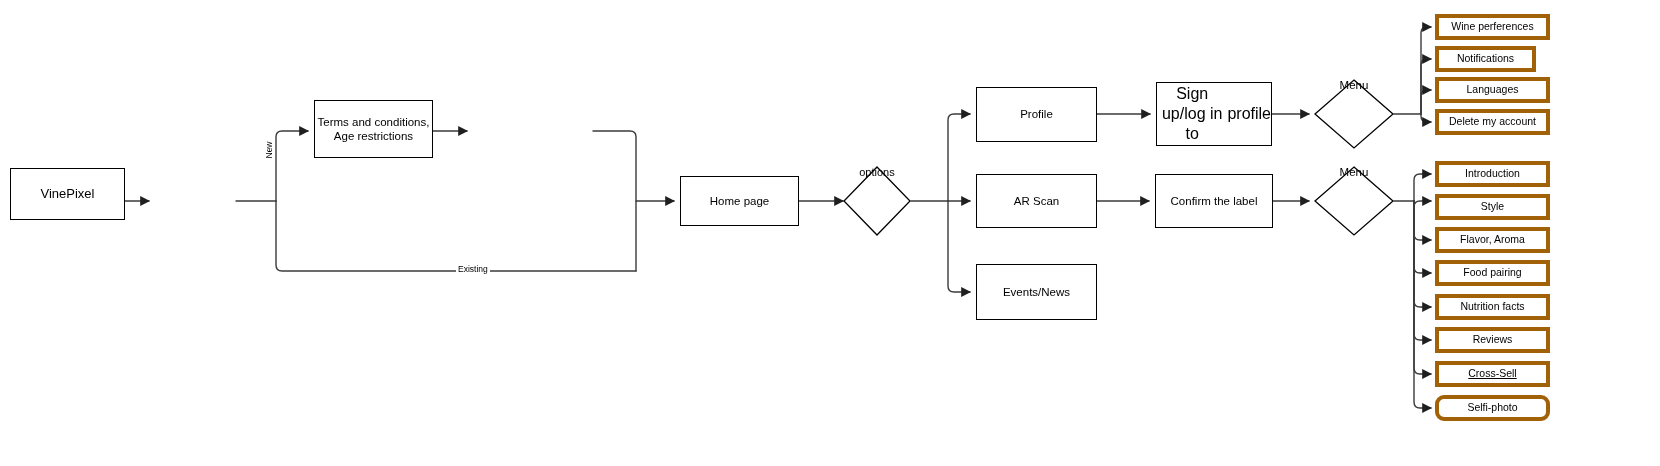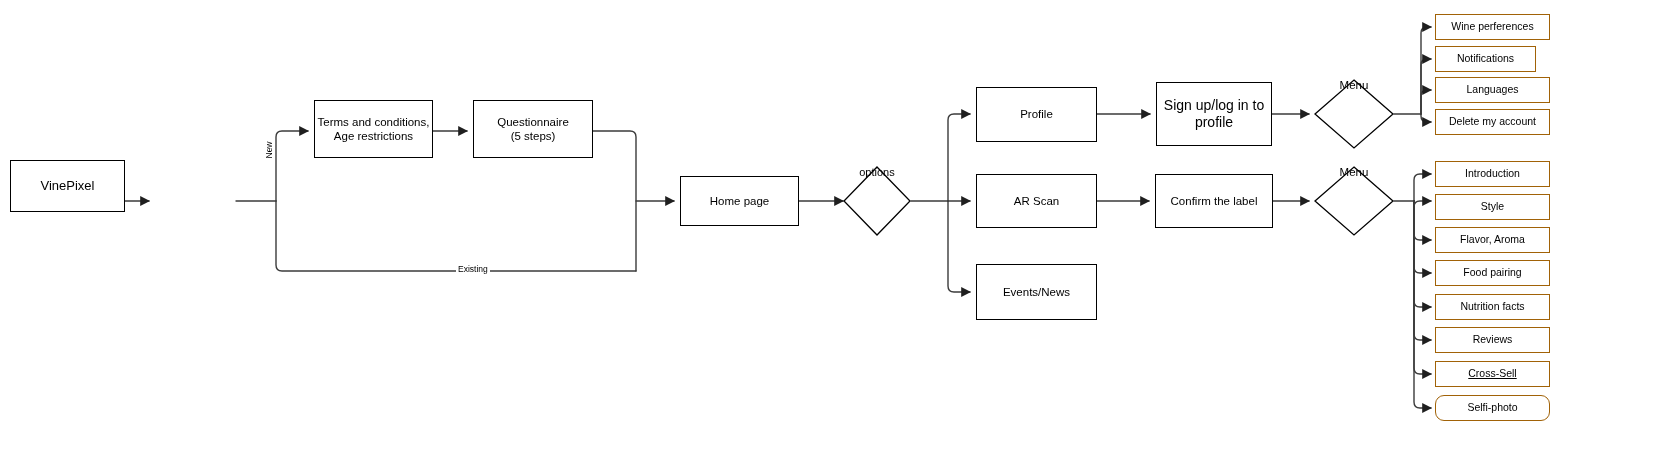--- a/index.html
+++ b/index.html
@@ -34,21 +34,21 @@
     justify-content: center;
     text-align: center;
     line-height: 1.25;
     color: #000000;
     background: #ffffff;
   }
   .box {
     border: 1px solid #000000;
   }
   .box-lite {
-    border: 1px solid #a16207;
+    border: 4px solid #a16207;
   }
   .diamond-wrap {
     position: absolute;
     display: flex;
     justify-content: center;
   }
   .diamond-shape {
     position: absolute;
     left: 0; top: 0;
     width: 100%;
@@ -130,42 +130,38 @@
       <path d="M 1414 201 L 1414 207 Q 1414 201 1420 201 L 1431 201" marker-end="url(#arrow)"></path>
       <path d="M 1414 201 L 1414 234 Q 1414 240 1420 240 L 1431 240" marker-end="url(#arrow)"></path>
       <path d="M 1414 201 L 1414 267 Q 1414 273 1420 273 L 1431 273" marker-end="url(#arrow)"></path>
       <path d="M 1414 201 L 1414 301 Q 1414 307 1420 307 L 1431 307" marker-end="url(#arrow)"></path>
       <path d="M 1414 201 L 1414 334 Q 1414 340 1420 340 L 1431 340" marker-end="url(#arrow)"></path>
       <path d="M 1414 201 L 1414 368 Q 1414 374 1420 374 L 1431 374" marker-end="url(#arrow)"></path>
       <path d="M 1414 201 L 1414 402 Q 1414 408 1420 408 L 1431 408" marker-end="url(#arrow)"></path>
     </g>
   </svg>
 
-  <div class="node box" style="left:10px; top:160px; width:115px; height:52px; font-size:13px;">
+  <div class="node box" style="left:10px; top:168px; width:115px; height:52px; font-size:13px;">
     <span>VinePixel</span>
   </div>
 
 
   <div class="edge-label rot90" style="left:258px; top:145px; font-size:8.5px;">
     <span>New</span>
   </div>
 
   <div class="edge-label" style="left:456px; top:264px; font-size:8.5px;">
     <span>Existing</span>
   </div>
 
   <div class="node box" style="left:314px; top:100px; width:119px; height:58px; font-size:11.5px; flex-direction:column;">
     <span>Terms and conditions,</span>
     <span>Age restrictions</span>
   </div>
 
-  <div class="node box" style="left:473px; top:100px; width:120px; height:58px; font-size:11.5px; flex-direction:column;">
-    <span>Questionnaire</span>
-    <span>(5 steps)</span>
-  </div>
 
   <div class="node box" style="left:680px; top:176px; width:119px; height:50px; font-size:11.5px;">
     <span>Home page</span>
   </div>
 
   <div class="diamond-wrap" style="left:843px; top:166px; width:68px; height:70px;">
     <svg class="diamond-shape" viewBox="0 0 68 70" preserveAspectRatio="none">
       <polygon points="34,1 67,35 34,69 1,35" fill="#ffffff" stroke="#000000" stroke-width="1.3"></polygon>
     </svg>
     <div class="diamond-label" style="font-size:11px;">
@@ -178,21 +174,21 @@
   </div>
 
   <div class="node box" style="left:976px; top:174px; width:121px; height:54px; font-size:11.5px;">
     <span>AR Scan</span>
   </div>
 
   <div class="node box" style="left:976px; top:264px; width:121px; height:56px; font-size:11.5px;">
     <span>Events/News</span>
   </div>
 
-  <div class="node box" style="left:1156px; top:82px; width:116px; height:64px; font-size:14px; flex-direction:column;">
+  <div class="node box" style="left:1156px; top:82px; width:116px; height:64px; font-size:16px; ">
     <span>Sign up/log in to</span>
     <span>profile</span>
   </div>
 
   <div class="node box" style="left:1155px; top:174px; width:118px; height:54px; font-size:11.5px;">
     <span>Confirm the label</span>
   </div>
 
   <div class="diamond-wrap" style="left:1314px; top:79px; width:80px; height:70px;">
     <svg class="diamond-shape" viewBox="0 0 80 70" preserveAspectRatio="none">

